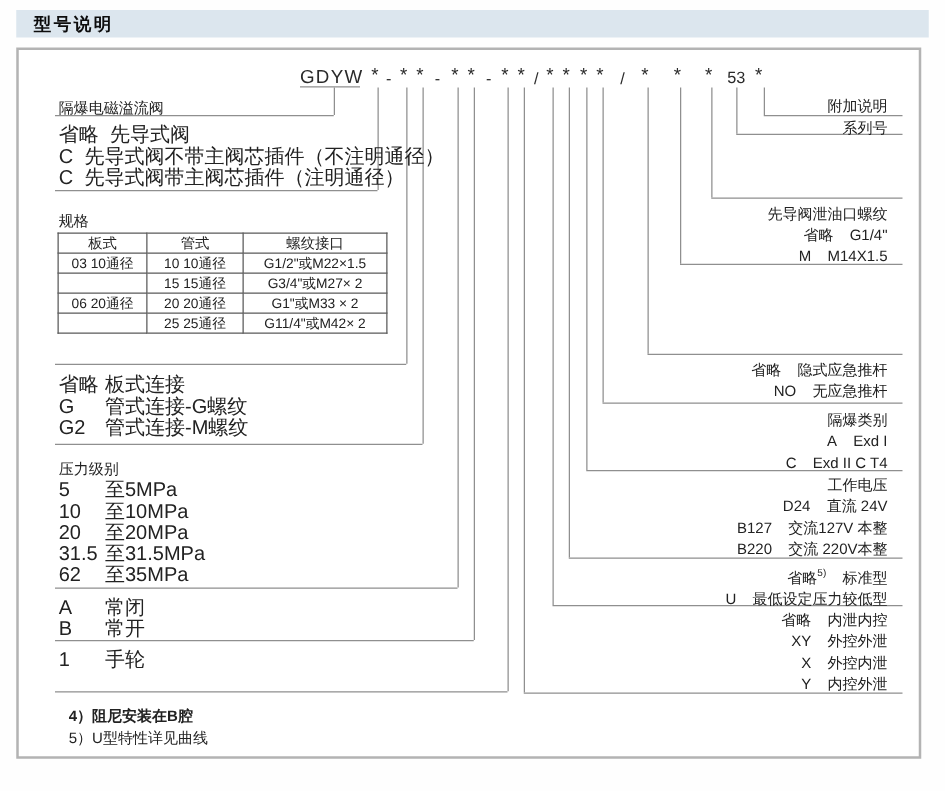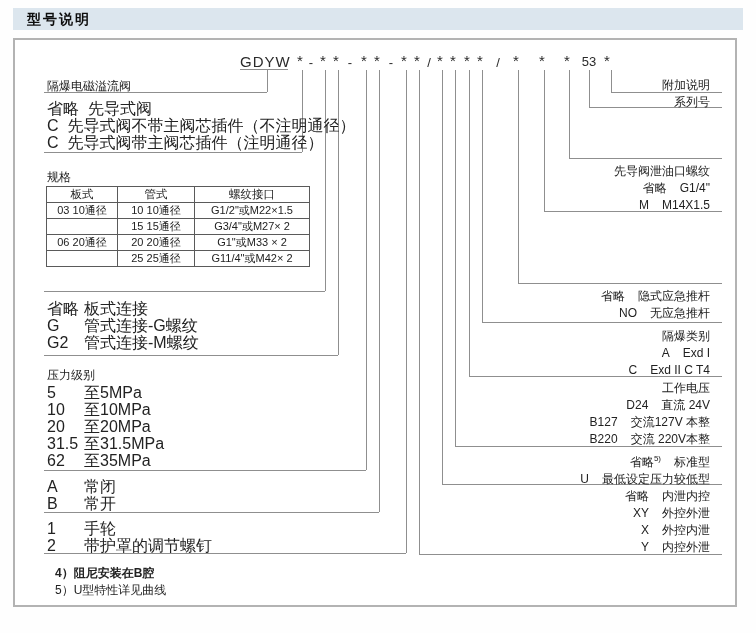--- a/index.html
+++ b/index.html
@@ -157,21 +157,20 @@
     <div class="lrow"><span class="lc">62</span><span>至35MPa</span></div>
   </div>
 
   <div class="lsec" style="top:478px;">
     <div class="lrow"><span class="lc">A</span><span>常闭</span></div>
     <div class="lrow"><span class="lc">B</span><span>常开</span></div>
   </div>
 
   <div class="lsec" style="top:520px;">
     <div class="lrow"><span class="lc">1</span><span>手轮</span></div>
-    <div class="lrow"><span class="lc">2</span><span>带护罩的调节螺钉</span></div>
   </div>
 
   <div class="foot" style="top:565px;font-weight:bold;">4）阻尼安装在B腔</div>
   <div class="foot" style="top:582px;">5）U型特性详见曲线</div>
 
   <div class="rsec" style="top:77px;">
     <div>附加说明</div>
   </div>
   <div class="rsec" style="top:94px;">
     <div>系列号</div>

